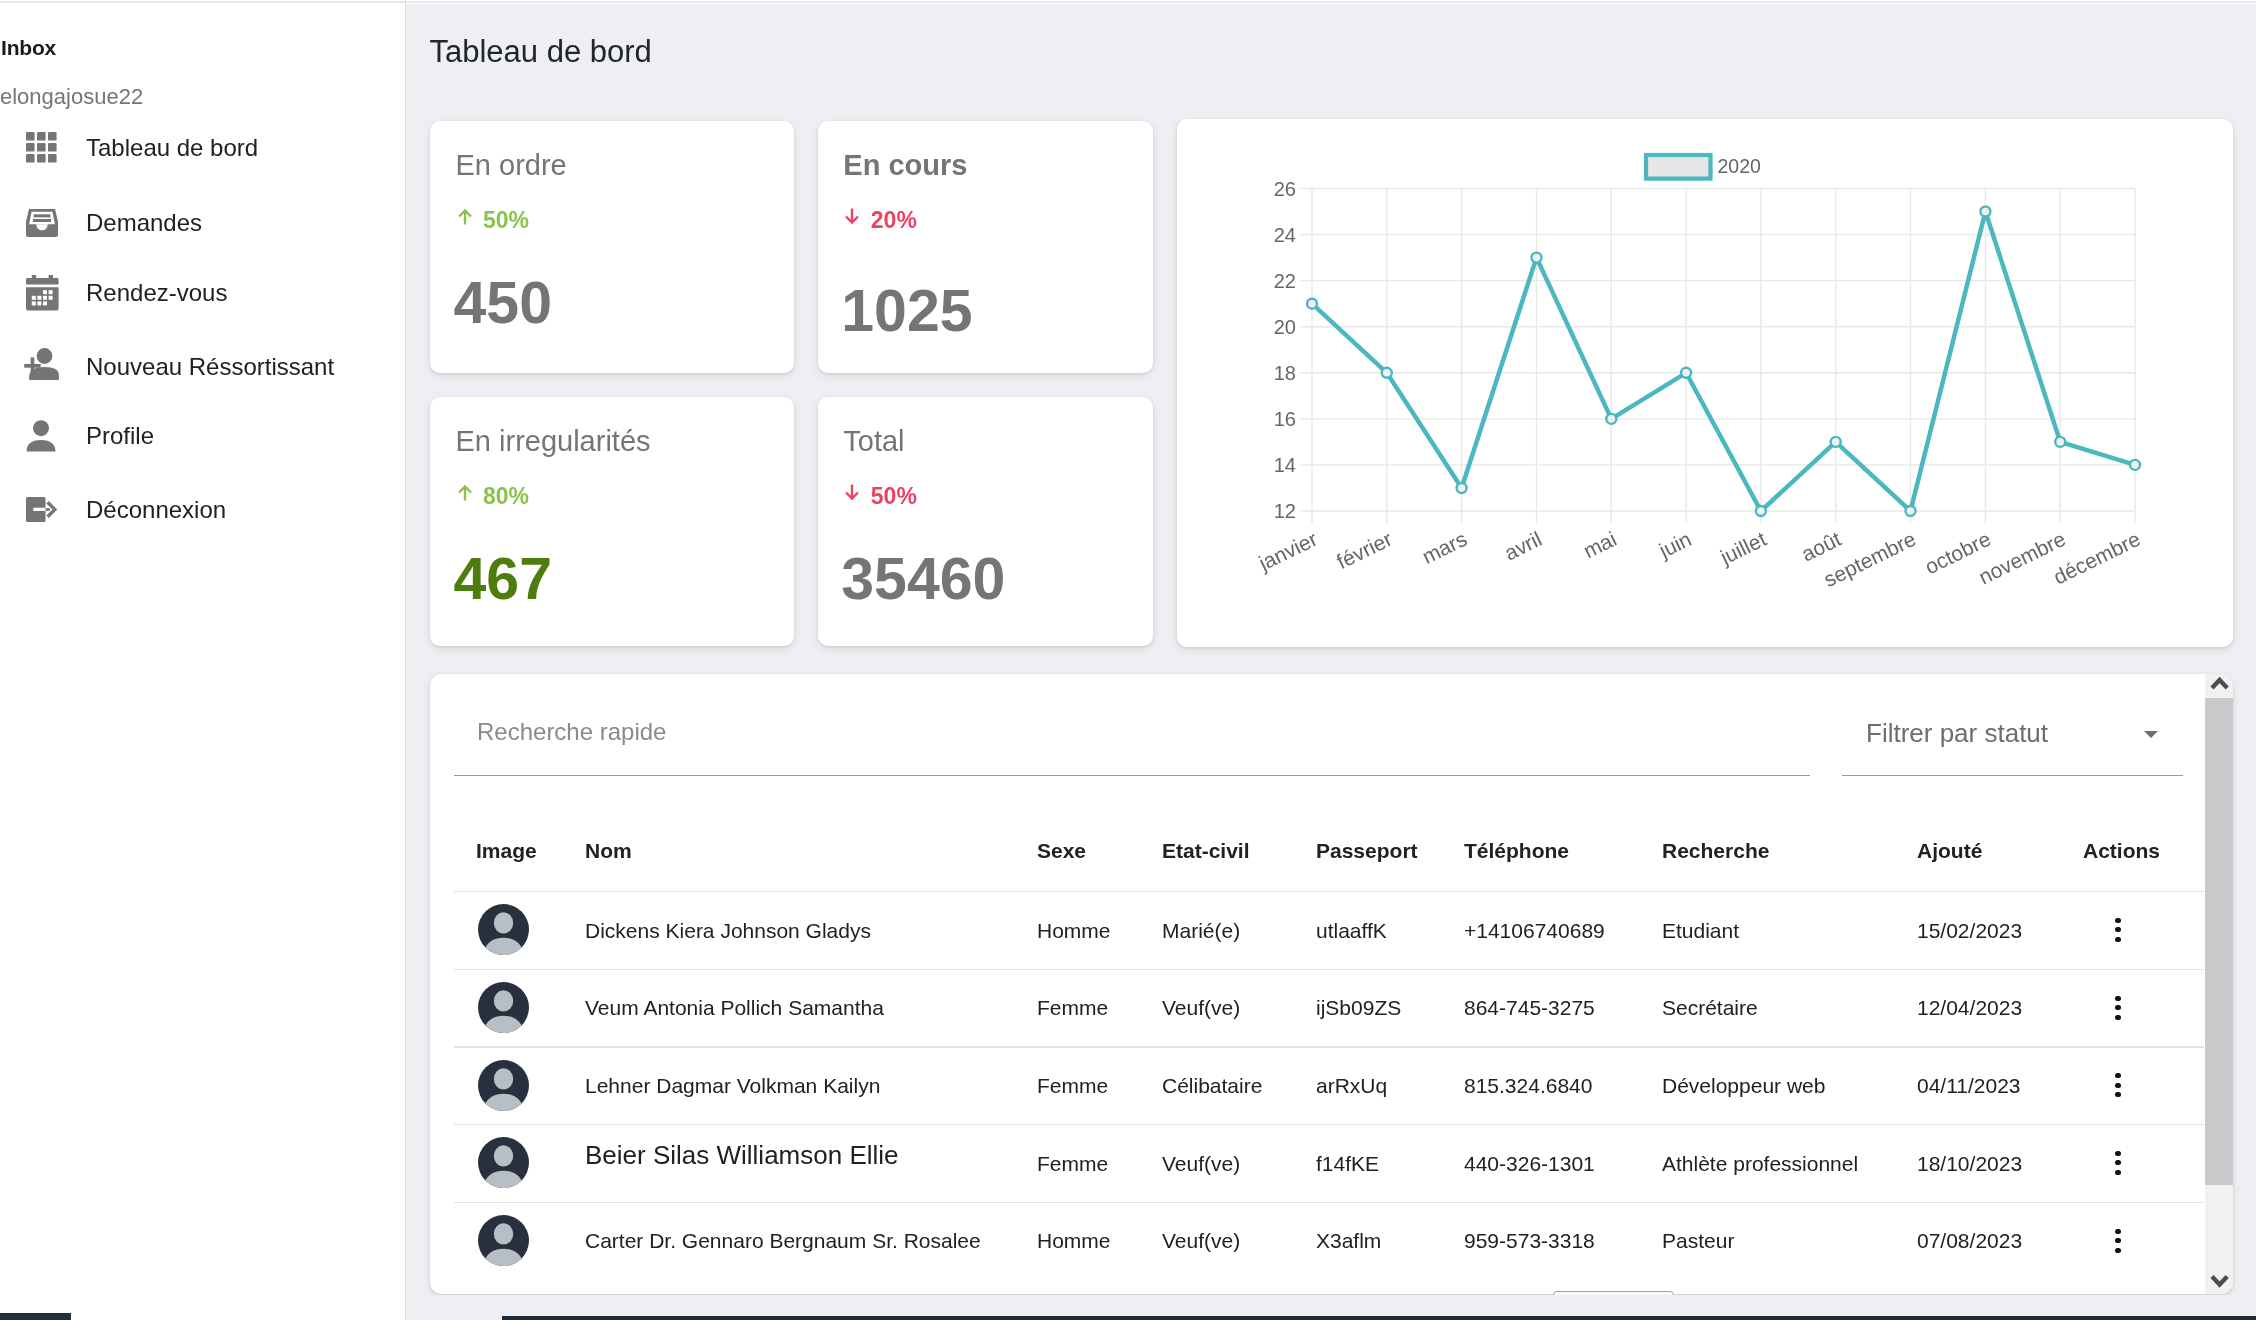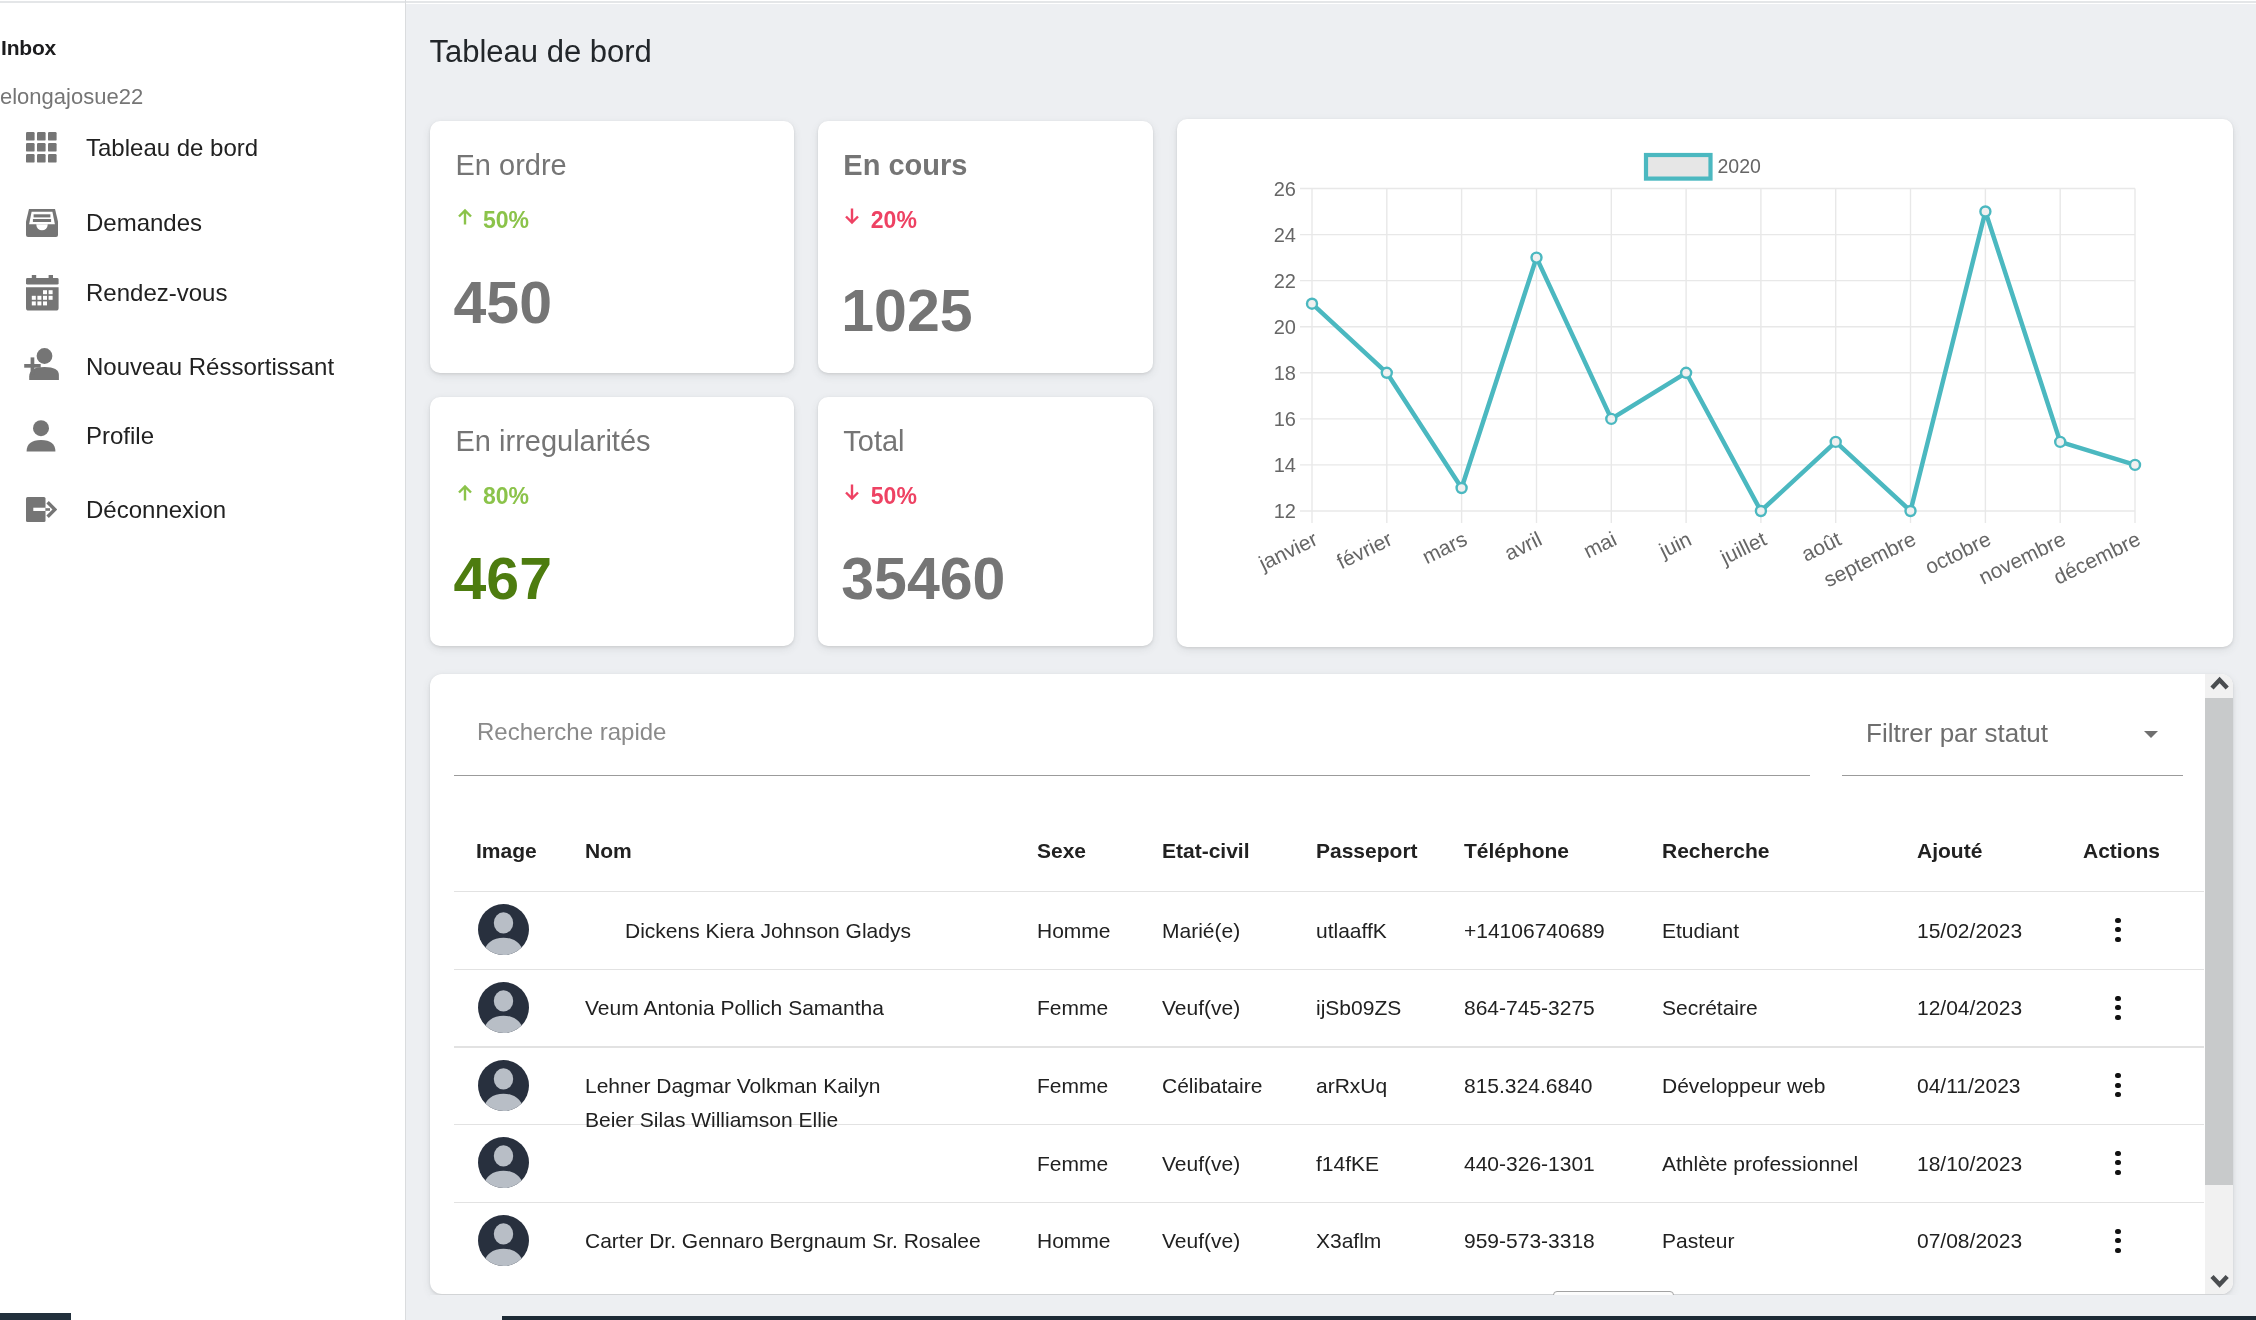--- a/index.html
+++ b/index.html
@@ -180,21 +180,21 @@
       <clipPath id="avc">
         <circle cx="25.5" cy="25.5" r="25.5"></circle>
       </clipPath>
     </defs>
     <circle cx="25.5" cy="25.5" r="25.5" fill="#28303e"></circle>
     <g clip-path="url(#avc)">
       <ellipse cx="25.5" cy="18.9" rx="9.7" ry="10.6" fill="#b8bec6"></ellipse>
       <ellipse cx="25.5" cy="48.3" rx="19.2" ry="14.6" fill="#b8bec6"></ellipse>
     </g>
   </svg>
-<div class="t " style="left:585.0px;top:919.6px;font-size:21px;font-weight:400;color:#212121;margin-left:40px;">Dickens Kiera Johnson Gladys</div>
+<div class="t " style="left:585.0px;top:919.6px;font-size:21px;font-weight:400;color:#212121;">Dickens Kiera Johnson Gladys</div>
 <div class="t " style="left:1037.0px;top:919.6px;font-size:21px;font-weight:400;color:#212121;">Homme</div>
 <div class="t " style="left:1162.0px;top:919.6px;font-size:21px;font-weight:400;color:#212121;">Marié(e)</div>
 <div class="t " style="left:1316.0px;top:919.6px;font-size:21px;font-weight:400;color:#212121;">utlaaffK</div>
 <div class="t " style="left:1464.0px;top:919.6px;font-size:21px;font-weight:400;color:#212121;">+14106740689</div>
 <div class="t " style="left:1662.0px;top:919.6px;font-size:21px;font-weight:400;color:#212121;">Etudiant</div>
 <div class="t " style="left:1917.0px;top:919.6px;font-size:21px;font-weight:400;color:#212121;">15/02/2023</div>
 <div class="abs" style="left:2115.4px;top:917.8px;width:5.2px;height:5.2px;border-radius:50%;background:#111"></div>
 <div class="abs" style="left:2115.4px;top:927.2px;width:5.2px;height:5.2px;border-radius:50%;background:#111"></div>
 <div class="abs" style="left:2115.4px;top:936.8px;width:5.2px;height:5.2px;border-radius:50%;background:#111"></div>
 <svg class="abs" style="left:477.5px;top:982.0500000000001px" width="51.0" height="51.0" viewBox="0 0 51 51">
@@ -246,21 +246,21 @@
       <clipPath id="avc">
         <circle cx="25.5" cy="25.5" r="25.5"></circle>
       </clipPath>
     </defs>
     <circle cx="25.5" cy="25.5" r="25.5" fill="#28303e"></circle>
     <g clip-path="url(#avc)">
       <ellipse cx="25.5" cy="18.9" rx="9.7" ry="10.6" fill="#b8bec6"></ellipse>
       <ellipse cx="25.5" cy="48.3" rx="19.2" ry="14.6" fill="#b8bec6"></ellipse>
     </g>
   </svg>
-<div class="t " style="left:585.0px;top:1109px;font-size:21px;font-weight:400;color:#212121;">Beier Silas Williamson Ellie</div>
+<div class="t " style="left:585.0px;top:1142px;font-size:26px;font-weight:400;color:#212121;">Beier Silas Williamson Ellie</div>
 <div class="t " style="left:1037.0px;top:1152.7px;font-size:21px;font-weight:400;color:#212121;">Femme</div>
 <div class="t " style="left:1162.0px;top:1152.7px;font-size:21px;font-weight:400;color:#212121;">Veuf(ve)</div>
 <div class="t " style="left:1316.0px;top:1152.7px;font-size:21px;font-weight:400;color:#212121;">f14fKE</div>
 <div class="t " style="left:1464.0px;top:1152.7px;font-size:21px;font-weight:400;color:#212121;">440-326-1301</div>
 <div class="t " style="left:1662.0px;top:1152.7px;font-size:21px;font-weight:400;color:#212121;">Athlète professionnel</div>
 <div class="t " style="left:1917.0px;top:1152.7px;font-size:21px;font-weight:400;color:#212121;">18/10/2023</div>
 <div class="abs" style="left:2115.4px;top:1150.8px;width:5.2px;height:5.2px;border-radius:50%;background:#111"></div>
 <div class="abs" style="left:2115.4px;top:1160.3px;width:5.2px;height:5.2px;border-radius:50%;background:#111"></div>
 <div class="abs" style="left:2115.4px;top:1169.8px;width:5.2px;height:5.2px;border-radius:50%;background:#111"></div>
 <svg class="abs" style="left:477.5px;top:1215.1499999999999px" width="51.0" height="51.0" viewBox="0 0 51 51">

